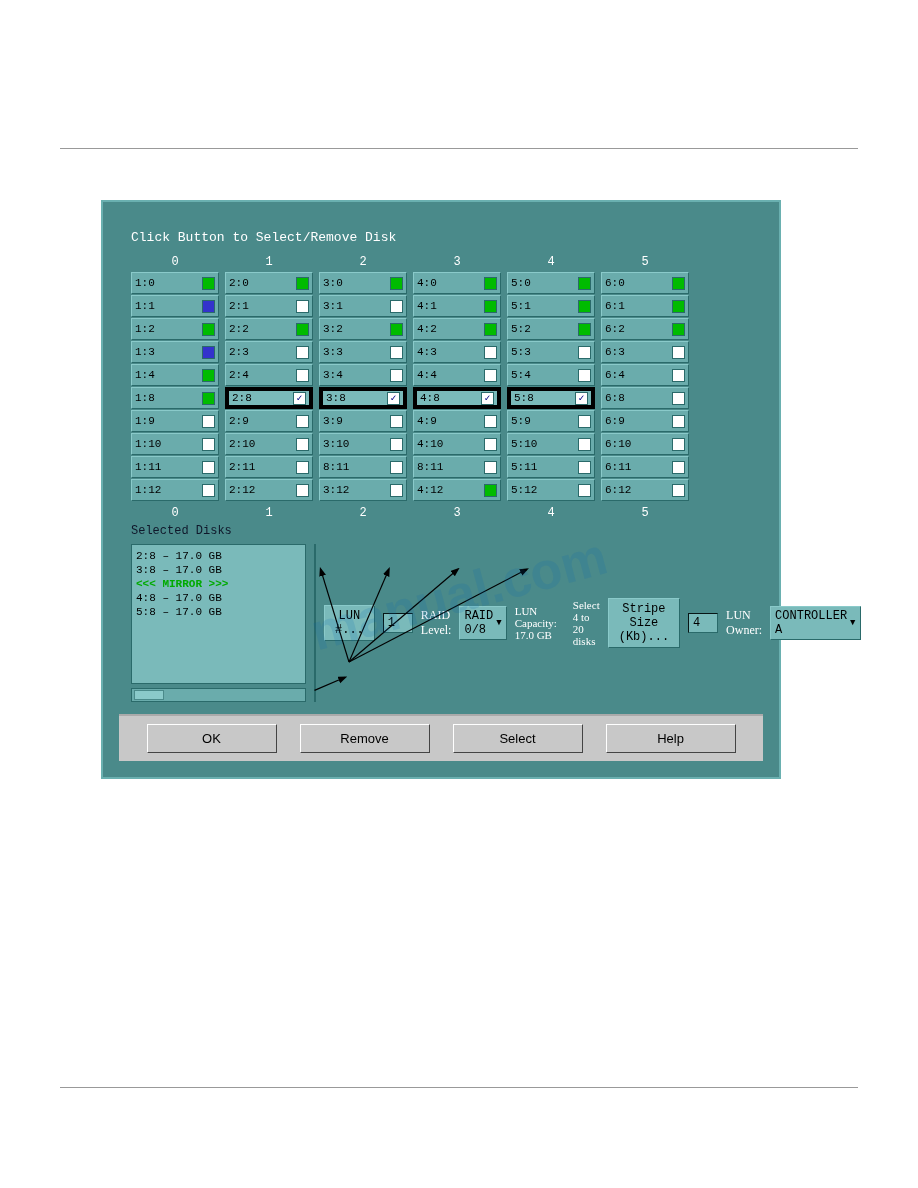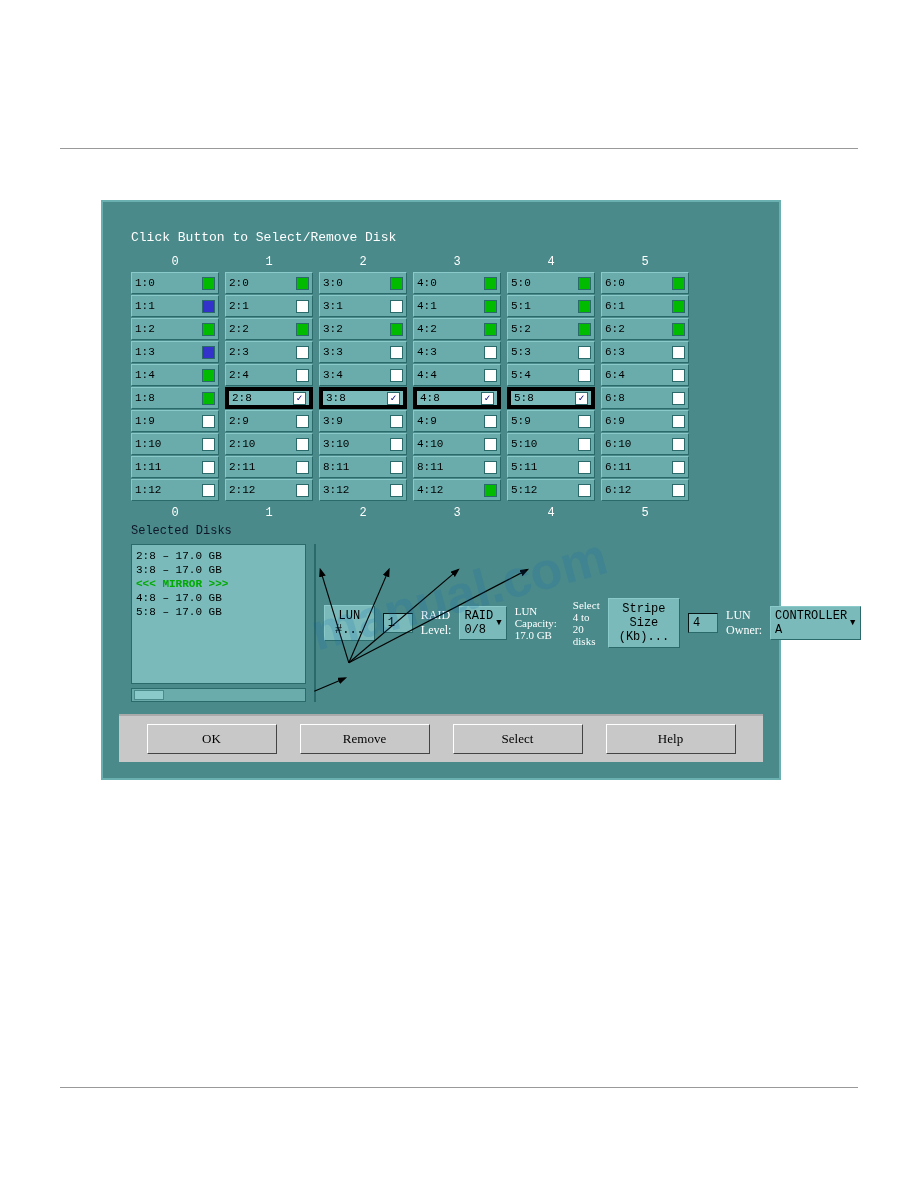--- a/index.html
+++ b/index.html
@@ -229,21 +229,21 @@
     .main-btn {
       background: #c8c8c8;
       border: 1px solid #888;
       border-top: 1px solid #ffffff;
       border-left: 1px solid #ffffff;
       border-right: 1px solid #444;
       border-bottom: 1px solid #444;
       padding: 6px 0;
       width: 130px;
       font-size: 13px;
-      font-family: Liberation Serif, serif;
+      font-family: Liberation Sans, sans-serif;
       cursor: pointer;
       text-align: center;
       color: #000;
     }
 
     
     .arrow-overlay {
       position: absolute;
       top: 0;
       left: 0;

